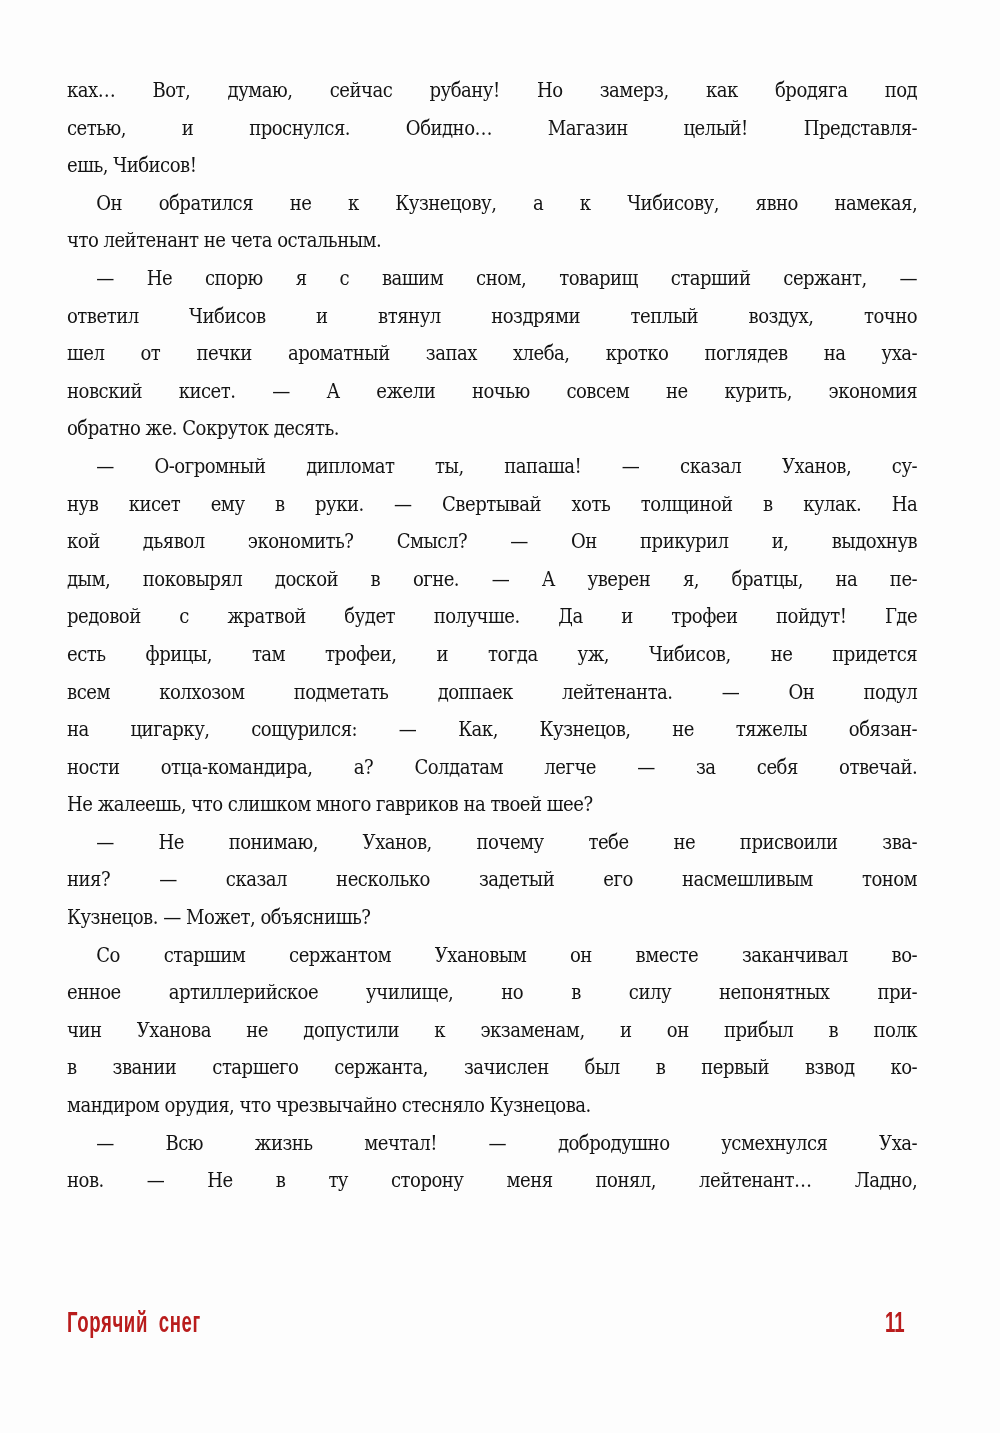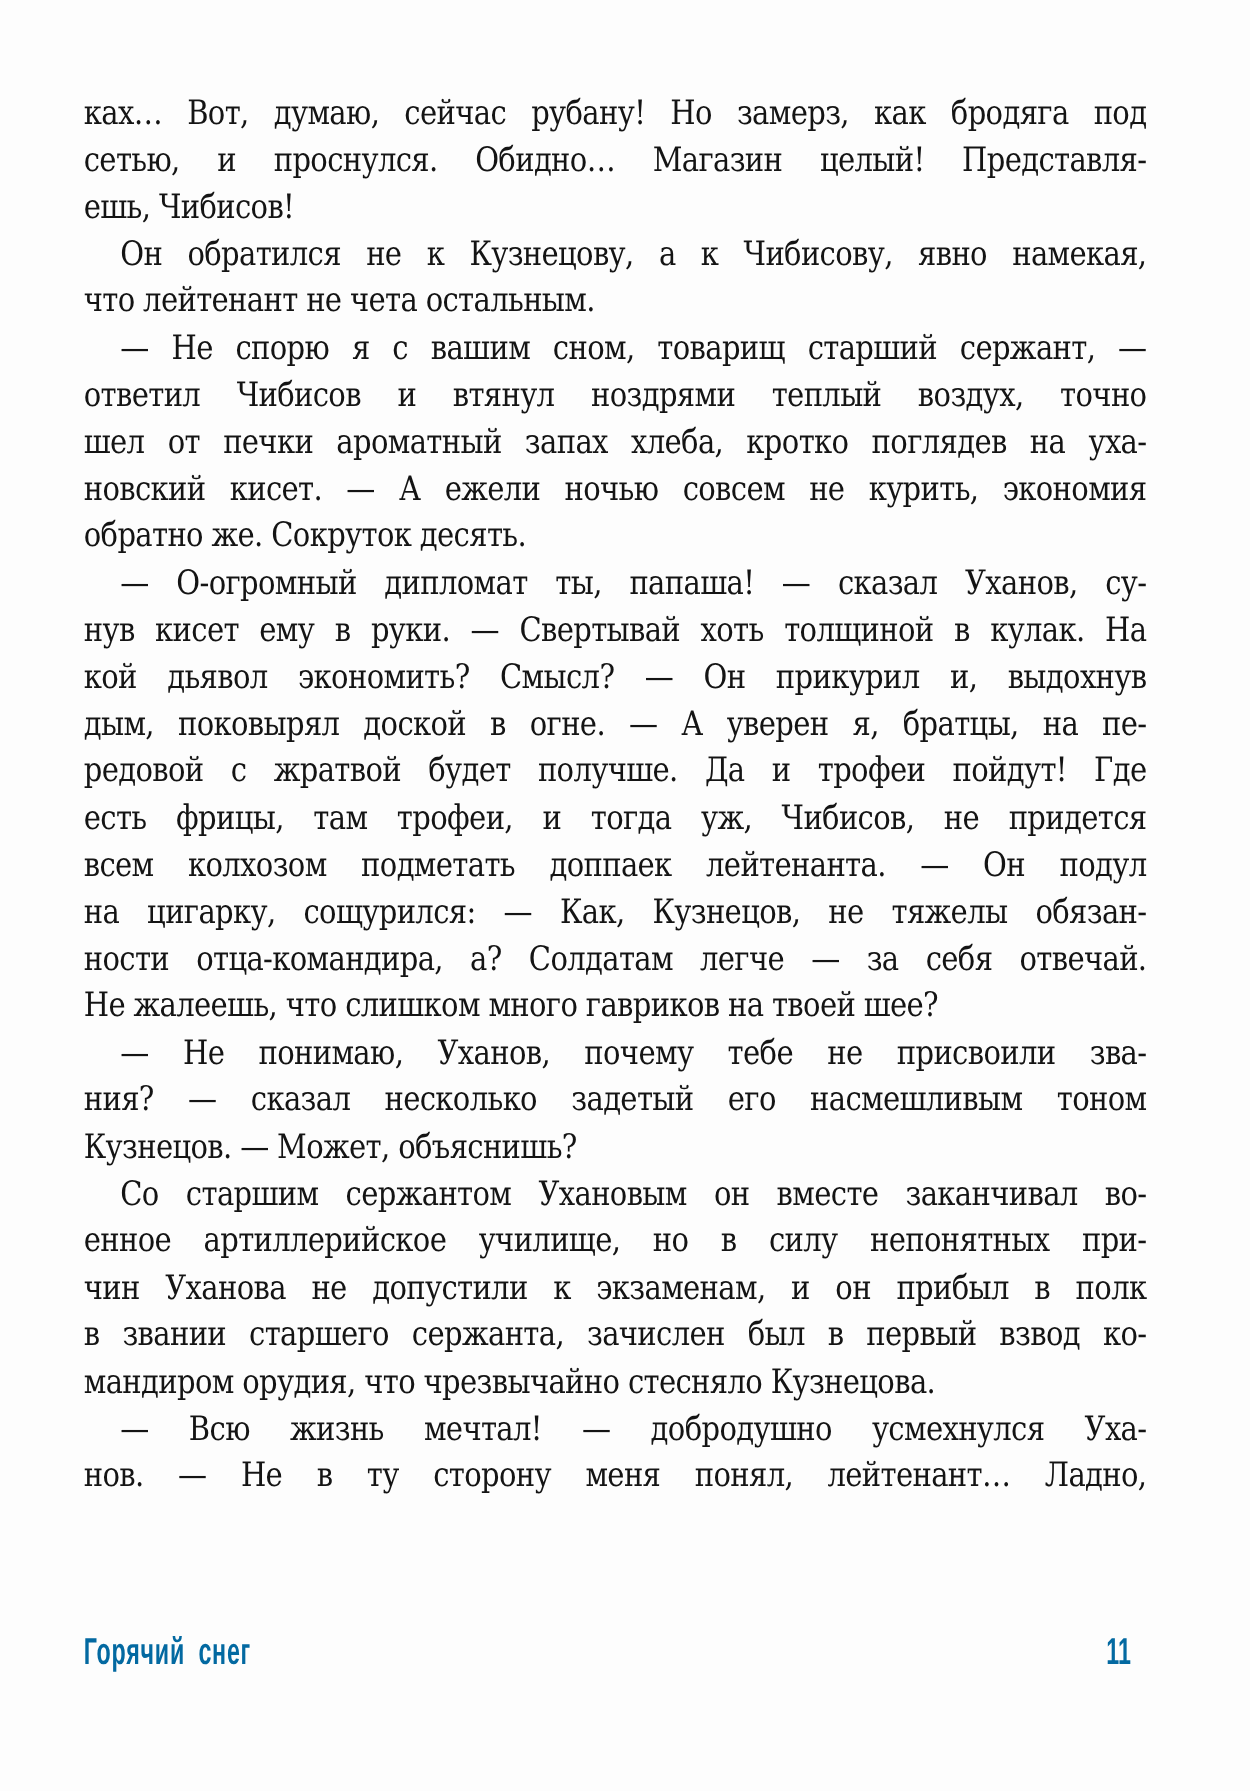--- a/index.html
+++ b/index.html
@@ -7,21 +7,21 @@
   .page {
     position: absolute; left: 0; top: 0; width: 1000px; height: 1433px;
     background: #fdfdfd;
   }
   .text-block {
     position: absolute;
     left: 67px;
     top: 72px;
     width: 850px;
     font-family: "DejaVu Serif", "Liberation Serif", serif;
-    font-size: 27px;
+    font-size: 21px;
     line-height: 37.6px;
     color: #141414;
     letter-spacing: -0.6px;
   }
   .line {
     display: block;
     white-space: nowrap;
     text-align: justify;
     text-align-last: justify;
     height: 37.6px;
@@ -32,21 +32,21 @@
   .line.last { text-align-last: left; }
   .line.indent { padding-left: 34px; box-sizing: border-box; }
   .footer {
     position: absolute;
     left: 67px;
     top: 1305px;
     width: 850px;
     height: 40px;
     font-family: "Liberation Sans", sans-serif;
     font-weight: bold;
-    color: #0369a1;
+    color: #b91c1c;
   }
   .footer-title {
     position: absolute; left: 0; top: 0;
     font-size: 30px;
     transform: scaleX(0.62);
     transform-origin: left center;
     letter-spacing: 1px;
     word-spacing: 8px;
   }
   .page-number {

